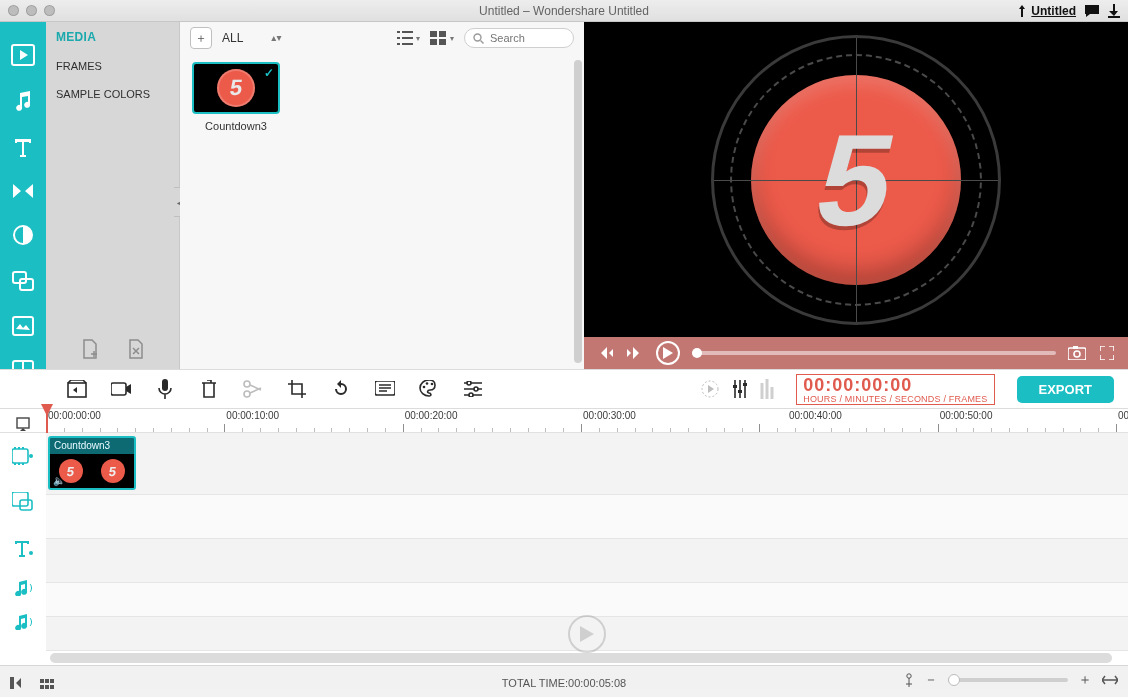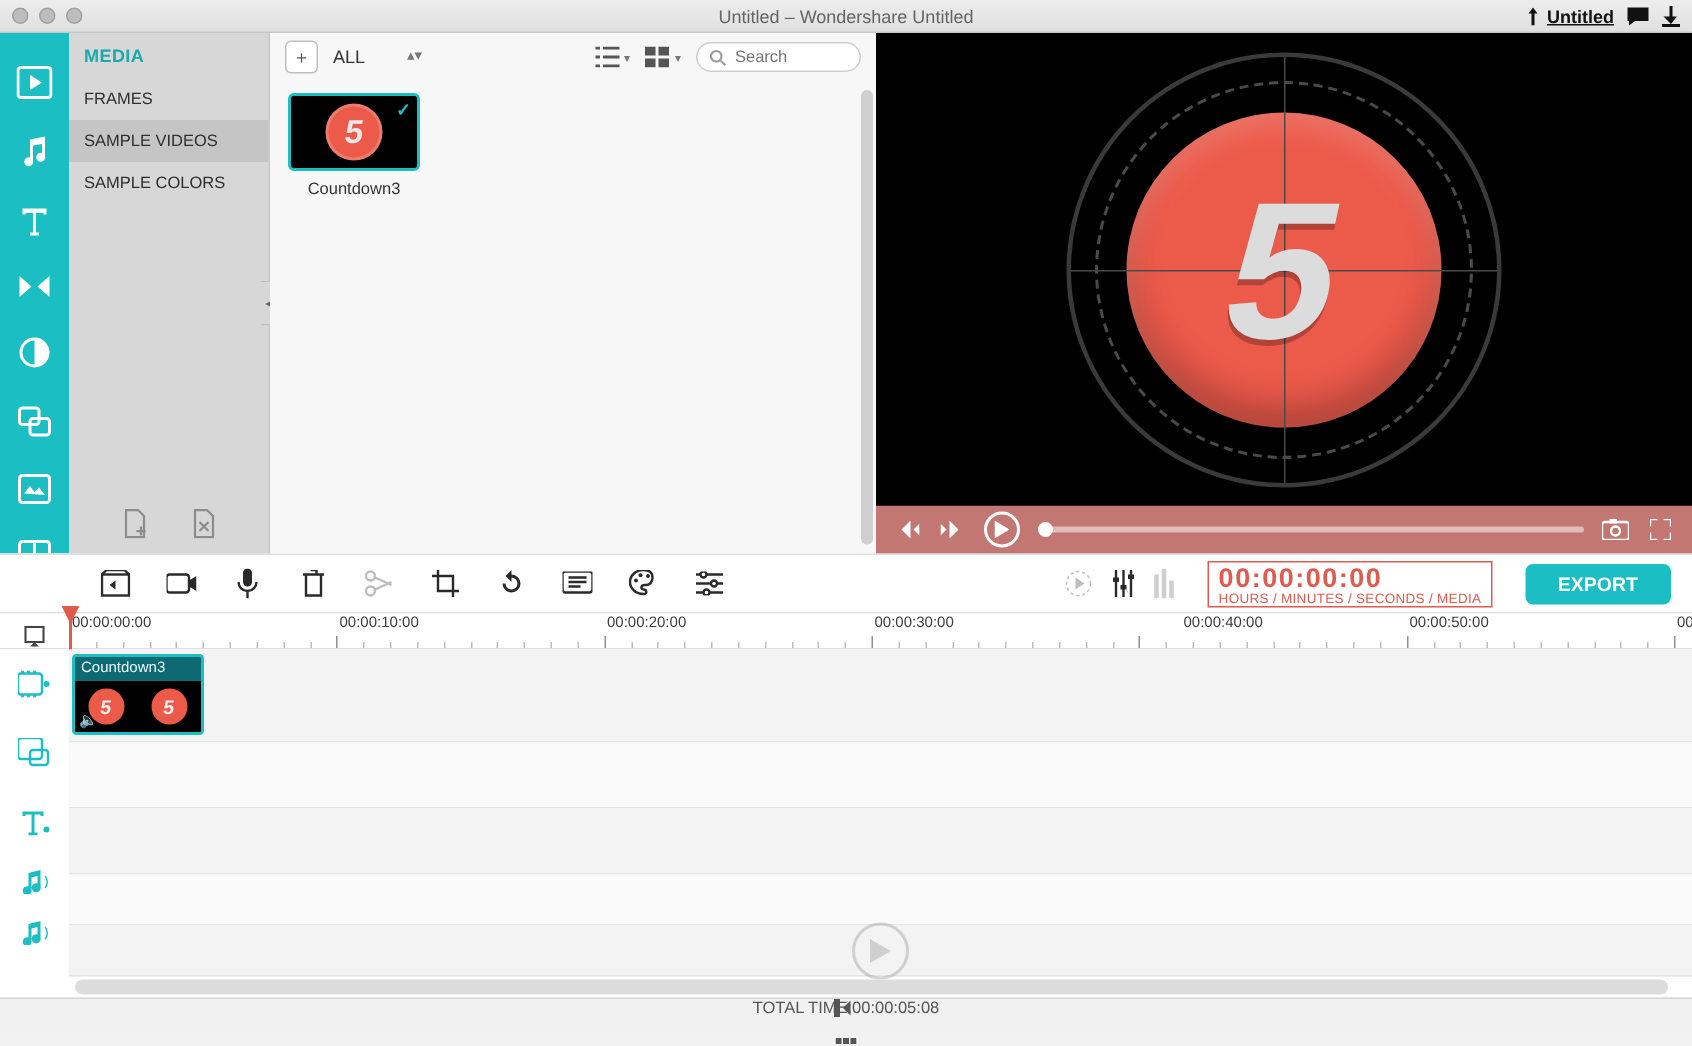--- a/index.html
+++ b/index.html
@@ -95,21 +95,21 @@
   .clip .lbl{ position:absolute; left:4px; top:2px; font-size:10px; color:#e8faff;}
   .clip .thumbs{ position:absolute; left:0; right:0; bottom:0; top:16px; display:flex;}
   .clip .t{ flex:1; background:#000; display:flex; align-items:center; justify-content:center;}
   .clip .d{ width:24px; height:24px; border-radius:50%; background:#ec5a4a; display:flex; align-items:center; justify-content:center;}
   .clip .d span{ font-size:13px; font-weight:800; color:#eee; transform:skewX(-8deg);}
   .clip .spk{ position:absolute; left:3px; bottom:2px; color:#fff; font-size:10px;}
   .big-play{ position:absolute; left:50%; top:50%; transform:translate(-50%,-50%); width:38px; height:38px; border:2px solid #8f8f8f; border-radius:50%; display:flex; align-items:center; justify-content:center; color:#8f8f8f; opacity:.35;}
   .hscroll{ position:absolute; left:4px; right:16px; bottom:2px; height:10px; background:#dcdcdc; border-radius:5px;}
 
   
-  .status { height:24px; background:#f1f1f1; border-top:1px solid #d6d6d6; display:flex; align-items:center; padding:0 10px; gap:14px; color:#555; font-size:11px;flex-direction:column;}
+  .status { height:24px; background:#f1f1f1; border-top:1px solid #d6d6d6; display:flex; align-items:flex-end; padding:0 10px; gap:14px; color:#555; font-size:11px;}
   .status .center{ position:absolute; left:0; right:0; text-align:center; pointer-events:none;}
   .status-wrap{ position:relative; }
   .zoom { margin-left:auto; display:flex; align-items:center; gap:10px;}
   .zoom .bar{ width:120px; height:4px; background:#cfcfcf; border-radius:2px; position:relative;}
   .zoom .bar .dot{ position:absolute; left:0; top:-4px; width:12px; height:12px; border-radius:50%; background:#fff; border:1px solid #bbb;}
 
   svg{display:block}
 </style>
 </head>
 <body>
@@ -190,21 +190,20 @@
             <rect x="1" y="1" width="20" height="18" rx="2" fill="none" stroke="#fff" stroke-width="2"></rect>
             <path d="M11 1v18M1 10h20" stroke="#fff" stroke-width="2"></path>
           </svg>
         </div>
     </div>
 
     <div class="media-col-wrap" style="display:flex">
       <div class="media-col">
         <div class="media-head">MEDIA</div>
         <div class="media-item">FRAMES</div>
-        <div class="media-item sel">SAMPLE VIDEOS</div>
         <div class="media-item">SAMPLE COLORS</div>
         <div class="media-foot">
           <span>
               <svg width="18" height="20" viewBox="0 0 18 20">
                 <path d="M3 1h8l4 4v14H3z" fill="none" stroke="#8d8d8d" stroke-width="1.5"></path>
                 <path d="M12 16h6M15 13v6" stroke="#8d8d8d" stroke-width="1.5" transform="translate(-2,-1)"></path>
               </svg>
             </span>
           <span>
               <svg width="18" height="20" viewBox="0 0 18 20">
@@ -391,21 +390,21 @@
           </svg>
         </span>
       <span style="color:#bdbdbd">
           <svg width="14" height="20" viewBox="0 0 14 20">
             <path d="M2 20V4M7 20V0M12 20V8" stroke="#cfcfcf" stroke-width="3"></path>
           </svg>
         </span>
     </div>
     <div class="tc-box">
       <div class="tc">00:00:00:00</div>
-      <div class="lbl">HOURS / MINUTES / SECONDS / MEDIA</div>
+      <div class="lbl">HOURS / MINUTES / SECONDS / FRAMES</div>
     </div>
 
     <button class="export-btn">EXPORT</button>
   </div>
 
   <div class="ruler-row">
     <div class="ruler-left">
         <svg width="16" height="16" viewBox="0 0 16 16">
           <rect x="2" y="2" width="12" height="10" fill="none" stroke="#444" stroke-width="1.4"></rect>
           <path d="M8 12l-3 3h6z" fill="#444"></path>

